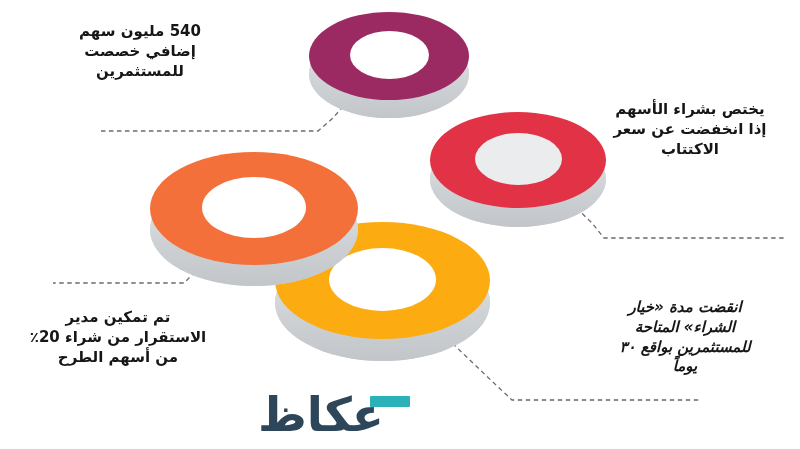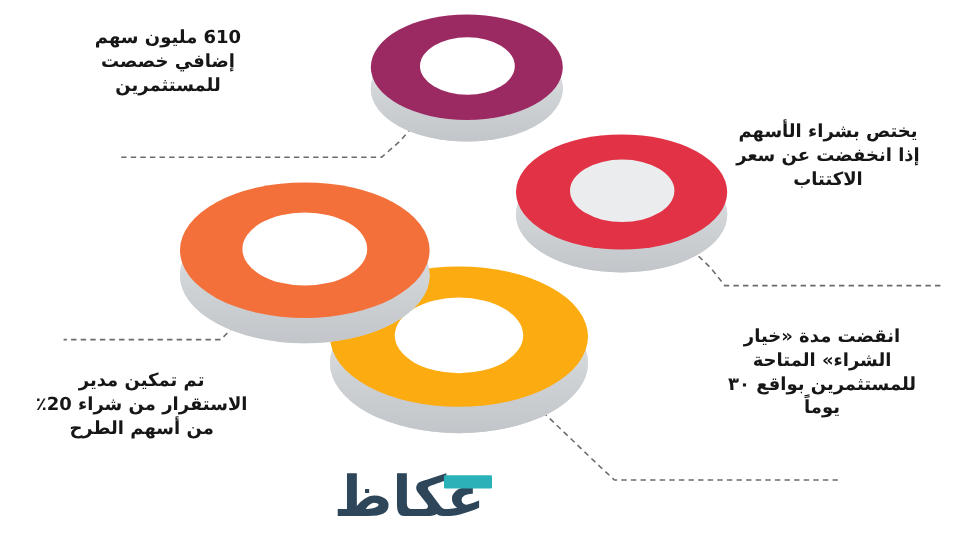--- a/index.html
+++ b/index.html
@@ -90,21 +90,21 @@
   #logo .wordmark {
     position: absolute;
     left: 0;
     top: 0;
     width: 100%;
     height: 100%;
     color: #2d4659;
     font-size: 47px;
     font-weight: bold;
     line-height: 48px;
-    text-align: center;
+    text-align: left;
     direction: rtl;
   }
   #logo .teal-bar {
     position: absolute;
     left: 112px;
     top: 5px;
     width: 40px;
     height: 11px;
     background: #2bb2b8;
     border-radius: 1px;
@@ -151,33 +151,33 @@
     <div class="top" style="background:#e23246;"></div>
     <div class="hole-shade" style="left:45px; top:21px; width:87px; height:52px;"></div>
   </div>
 
   <div class="donut" style="left:309px; top:12px; width:160px; height:88px;">
     <div class="base" style="top:18px; height:88px;"></div>
     <div class="top" style="background:#9c2a62;"></div>
     <div class="hole" style="left:41px; top:19px; width:79px; height:48px;"></div>
   </div>
 
-  <div class="caption" style="left:45px; top:22px; width:190px;">610 مليون سهم
+  <div class="caption" style="left:45px; top:22px; width:190px;">540 مليون سهم
 إضافي خصصت
 للمستثمرين</div>
 
   <div class="caption" style="left:592px; top:100px; width:196px;">يختص بشراء الأسهم
 إذا انخفضت عن سعر
 الاكتتاب</div>
 
   <div class="caption" style="left:18px; top:308px; width:200px;">تم تمكين مدير
 الاستقرار من شراء 20٪
 من أسهم الطرح</div>
 
-  <div class="caption" style="left:585px; top:271px; width:200px;">انقضت مدة «خيار
+  <div class="caption" style="left:585px; top:298px; width:200px;font-style:italic;">انقضت مدة «خيار
 الشراء» المتاحة
 للمستثمرين بواقع ٣٠
 يوماً</div>
 
   <div id="logo">
     <div class="wordmark">عكاظ</div>
     <div class="teal-bar"></div>
   </div>
 
 </div>

